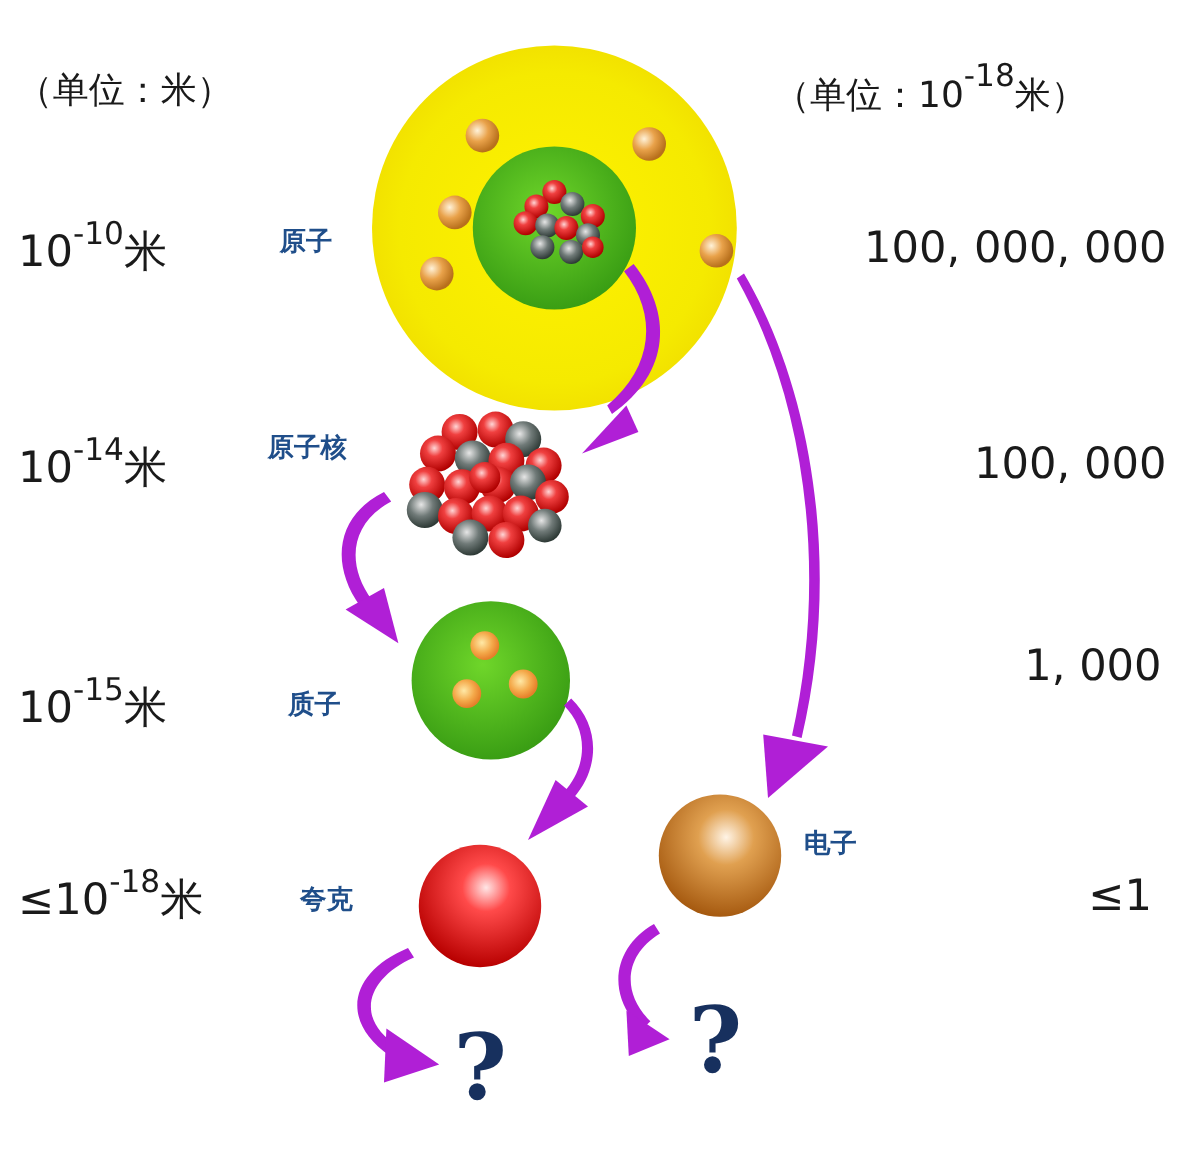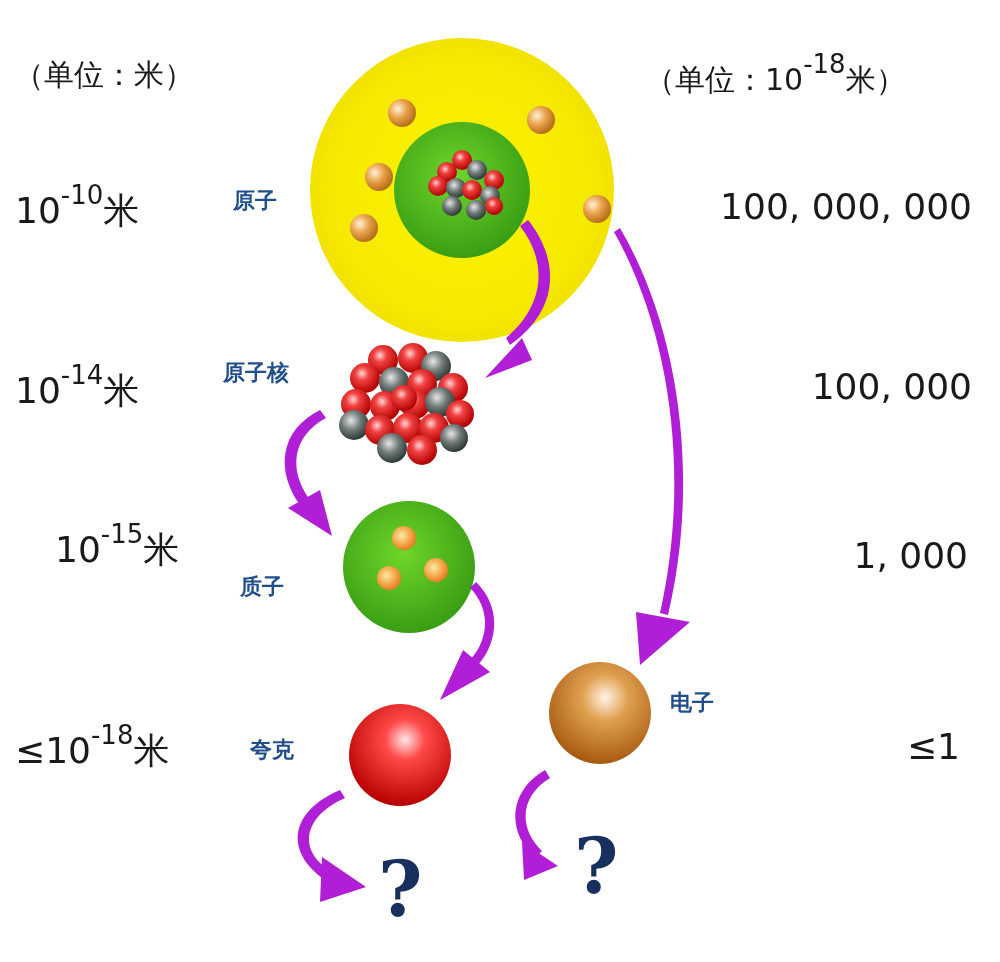--- a/index.html
+++ b/index.html
@@ -152,21 +152,21 @@
 </div>
 <div class="abs lbl" style="left:233px;top:186px;">原子</div>
 <div class="abs val" style="right:28px;top:186px;margin-left:36px;">100, 000, 000</div>
 
 <div class="abs scale" style="left:15px;top:366px;">
   <span></span><span>10</span><sup>-14</sup><span>米</span>
 </div>
 <div class="abs lbl" style="left:194px;top:358px;margin-left:29px;">原子核</div>
 <div class="abs val" style="right:28px;top:366px;">100, 000</div>
 
-<div class="abs scale" style="left:15px;top:525px;margin-left:40px;">
+<div class="abs scale" style="left:15px;top:566px;">
   <span></span><span>10</span><sup>-15</sup><span>米</span>
 </div>
 <div class="abs lbl" style="left:240px;top:572px;">质子</div>
 <div class="abs val" style="right:32px;top:535px;">1, 000</div>
 
 <div class="abs scale" style="left:15px;top:726px;">
   <span>≤</span><span>10</span><sup>-18</sup><span>米</span>
 </div>
 <div class="abs lbl" style="left:250px;top:735px;">夸克</div>
 <div class="abs lbl" style="left:670px;top:688px;">电子</div>

